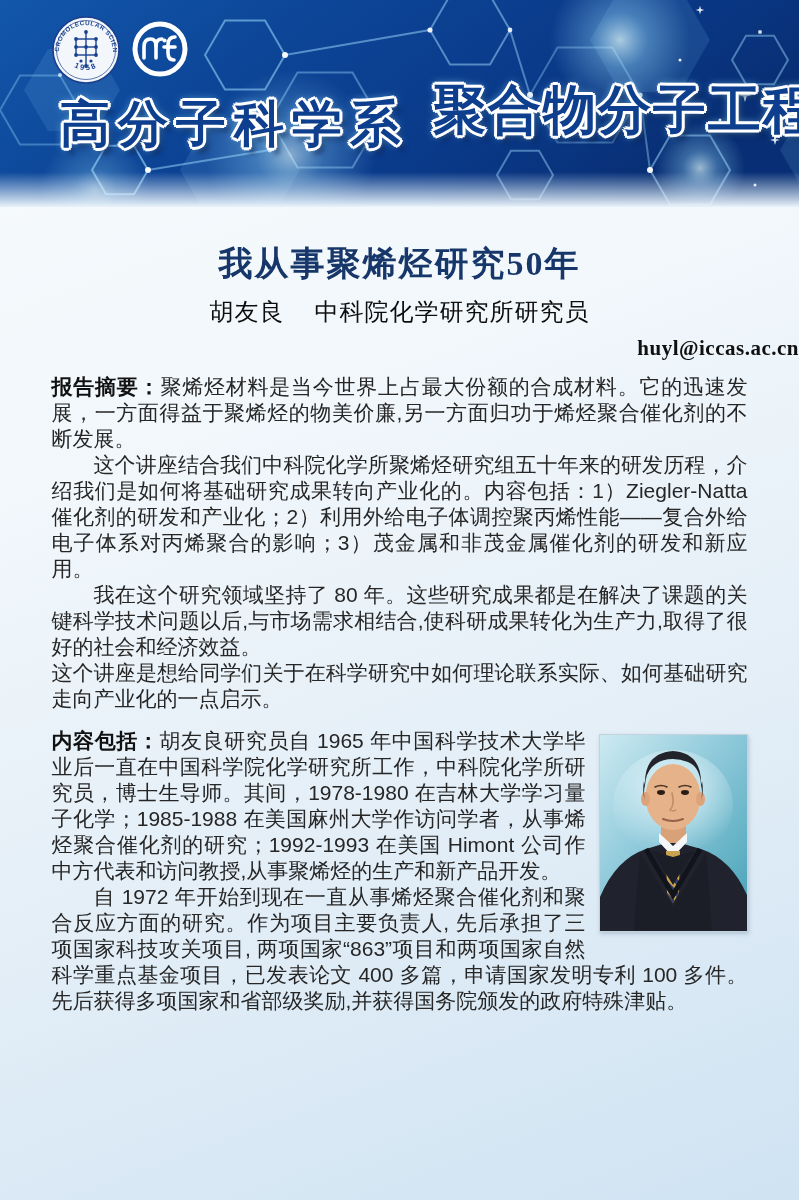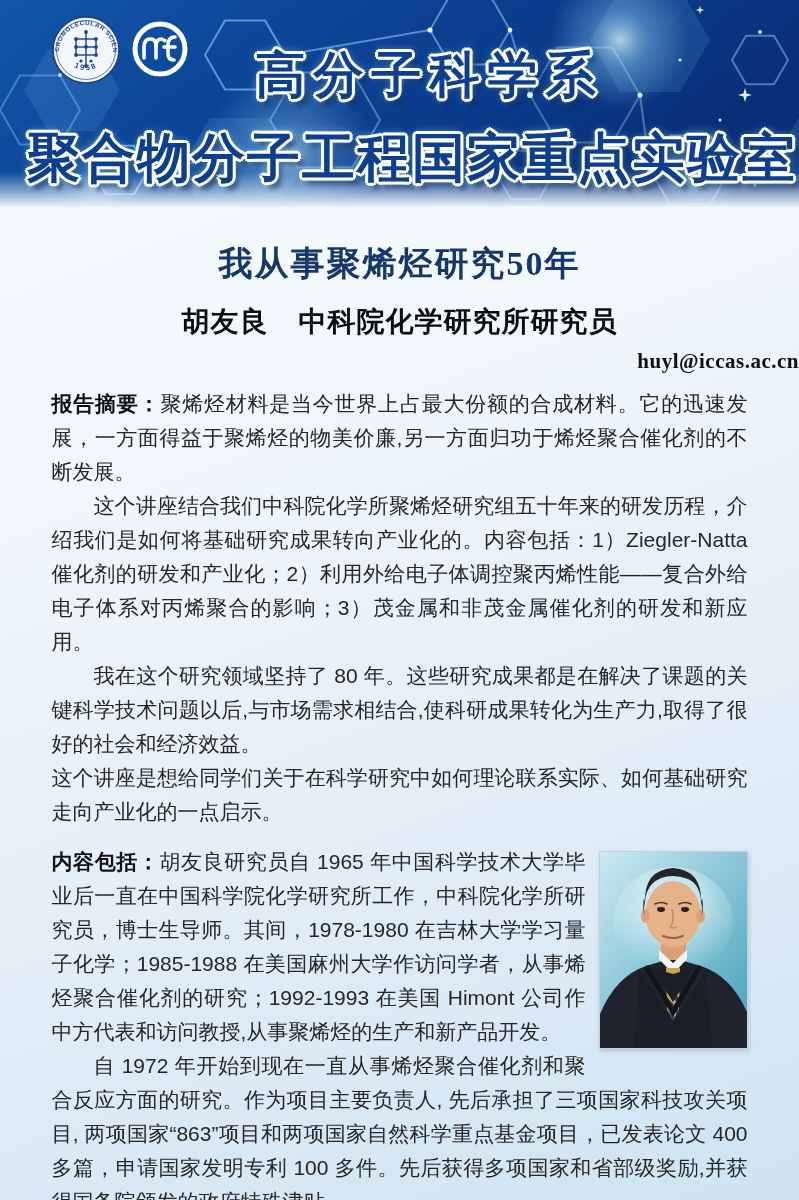--- a/index.html
+++ b/index.html
@@ -7,49 +7,49 @@
   body { font-family:"Liberation Sans", sans-serif; }
   .poster{
     position:relative; width:799px; height:1200px; margin:0 auto; overflow:hidden;
     background:linear-gradient(160deg,#f8fbfd 0%,#f1f7fb 35%,#e3eef7 65%,#cfe3f2 100%);
   }
   
   .header{ position:relative; width:799px; height:207px; overflow:hidden; }
   .header svg.bg{ position:absolute; inset:0; display:block; }
   .logo1{ position:absolute; left:52px; top:16px; width:68px; height:68px; }
   .logo2{ position:absolute; left:131px; top:20px; width:58px; height:58px; }
-  .hd-titles{ position:absolute; inset:0; display:flex; flex-direction:column; align-items:center; }
+  .hd-titles{ position:absolute; inset:0; display:flex; flex-direction:row; align-items:center; }
   .hd-line{
     font-weight:900; color:#0e3f8e; white-space:nowrap;
     text-shadow:
       -2px -2px 0 #fff, 0 -3px 0 #fff, 2px -2px 0 #fff,
       -3px 0 0 #fff, 3px 0 0 #fff,
       -2px 2px 0 #fff, 0 3px 0 #fff, 2px 2px 0 #fff,
       0 0 10px rgba(150,225,255,.9),
       5px 6px 5px rgba(5,25,70,.65);
   }
   .hd-line1{ margin-top:42px; font-size:50px; letter-spacing:8px; padding-left:60px; }
   .hd-line2{ margin-top:14px; font-size:53px; letter-spacing:2px;margin-left:25px; }
   
   .title-block{ text-align:center; margin-top:34px; }
   .talk-title{
     font-family:"Liberation Serif", serif; font-weight:bold;
     font-size:34px; letter-spacing:2px; color:#17376b;
   }
   .speaker-line{
-    margin-top:16px; font-family:"Liberation Serif", serif; font-weight:bold;
-    font-size:28px; color:#0d0d0d; letter-spacing:1px;
+    margin-top:9px; font-family:"Liberation Serif", serif; font-weight:normal;
+    font-size:24px; color:#0d0d0d; letter-spacing:1px;
   }
   .speaker-line .gap{ display:inline-block; width:30px; }
   .speaker-email{
     margin-top:8px; font-family:"Liberation Serif", serif; font-weight:bold;
     font-size:21px; color:#101010; letter-spacing:.5px;text-align:right;
   }
   
-  .textcol{ width:696px; margin:0 auto; font-size:21px; line-height:34px; color:#262626; text-align:justify; }
+  .textcol{ width:696px; margin:0 auto; font-size:21px; line-height:26px; color:#262626; text-align:justify; }
   .abstract{ margin-top:13px; }
   .bio{ margin-top:16px; }
   .lead{ font-weight:bold; color:#111; }
   p.indent{ text-indent:2em; }
   .photo-frame{
     float:right; width:149px; height:198px; margin:6px 0 6px 13px;
     border:1px solid #c3d2dd; background:#bddfec; box-shadow:1px 2px 4px rgba(60,90,120,.25);
   }
   .photo-frame svg{ display:block; }
 </style>

